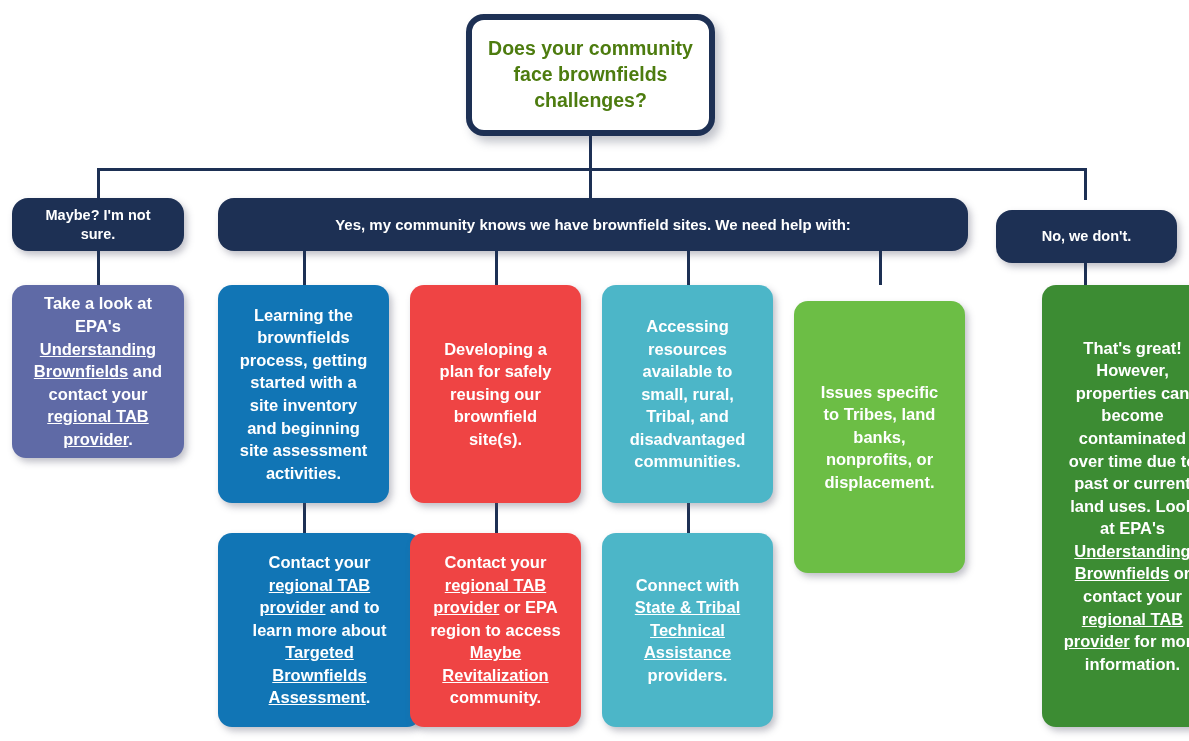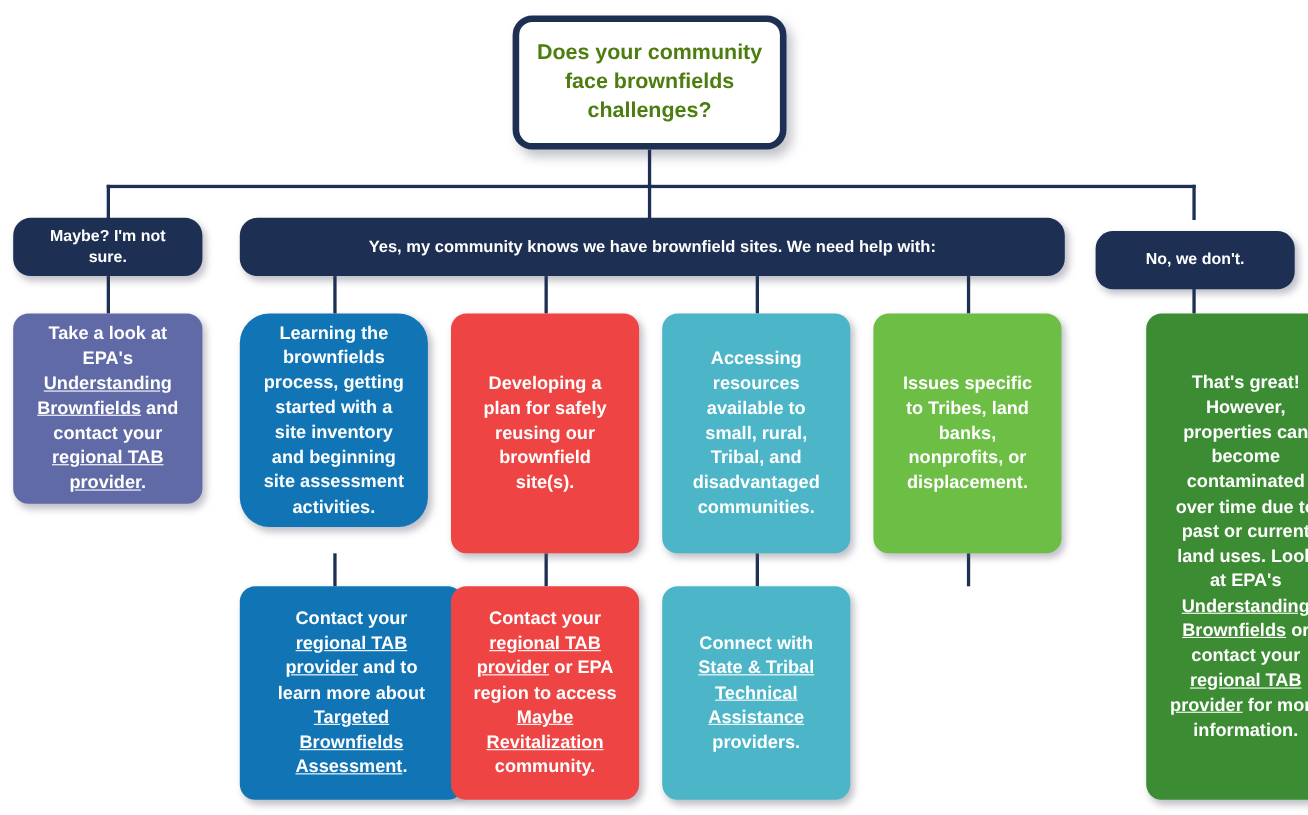--- a/index.html
+++ b/index.html
@@ -144,21 +144,21 @@
   <div class="line line-v" style="left:495px; top:503px; height:30px;"></div>
   <div class="line line-v" style="left:687px; top:503px; height:30px;"></div>
   <div class="line line-v" style="left:879px; top:503px; height:30px;"></div>
 
   <div class="node c-purple body-text" style="left:12px; top:285px; width:172px; height:173px;">
     <span class="txt">
       <span>Take a look at EPA's </span><span class="lnk">Understanding Brownfields</span><span> and contact your </span><span class="lnk">regional TAB provider</span><span>.</span>
     </span>
   </div>
 
-  <div class="node c-blue body-text" style="left:218px; top:285px; width:171px; height:194px;border-radius:27px;">
+  <div class="node c-blue body-text" style="left:218px; top:285px; width:171px; height:218px;">
     <span class="txt">Learning the brownfields process, getting started with a site inventory and beginning site assessment activities.</span>
   </div>
   <div class="node c-blue body-text2" style="left:218px; top:533px; width:203px; height:194px;">
     <span class="txt">
       <span>Contact your </span><span class="lnk">regional TAB provider</span><span> and to learn more about </span><span class="lnk">Targeted Brownfields Assessment</span><span>.</span>
     </span>
   </div>
 
   <div class="node c-teal body-text" style="left:410px; top:285px; width:171px; height:218px;">
     <span class="txt">Developing a plan for safely reusing our brownfield site(s).</span>
@@ -171,21 +171,21 @@
 
   <div class="node c-cyan body-text2" style="left:602px; top:533px; width:171px; height:194px;">
     <span class="txt">
       <span>Connect with </span><span class="lnk">State &amp; Tribal Technical Assistance</span><span> providers.</span>
     </span>
   </div>
   <div class="node c-cyan body-text" style="left:602px; top:285px; width:171px; height:218px;">
     <span class="txt">Accessing resources available to small, rural, Tribal, and disadvantaged communities.</span>
   </div>
 
-  <div class="node c-green body-text" style="left:794px; top:285px; width:171px; height:218px;">
+  <div class="node c-green body-text" style="left:794px; top:301px; width:171px; height:272px;">
     <span class="txt">Issues specific to Tribes, land banks, nonprofits, or displacement.</span>
   </div>
 
   <div class="node c-dgreen body-text" style="left:996px; top:285px; width:181px; height:442px;margin-left:46px;">
     <span class="txt">
       <span>That's great! However, properties can become contaminated over time due to past or current land uses. Look at EPA's </span><span class="lnk">Understanding Brownfields</span><span> or contact your </span><span class="lnk">regional TAB provider</span><span> for more information.</span>
     </span>
   </div>
 
 </div>

